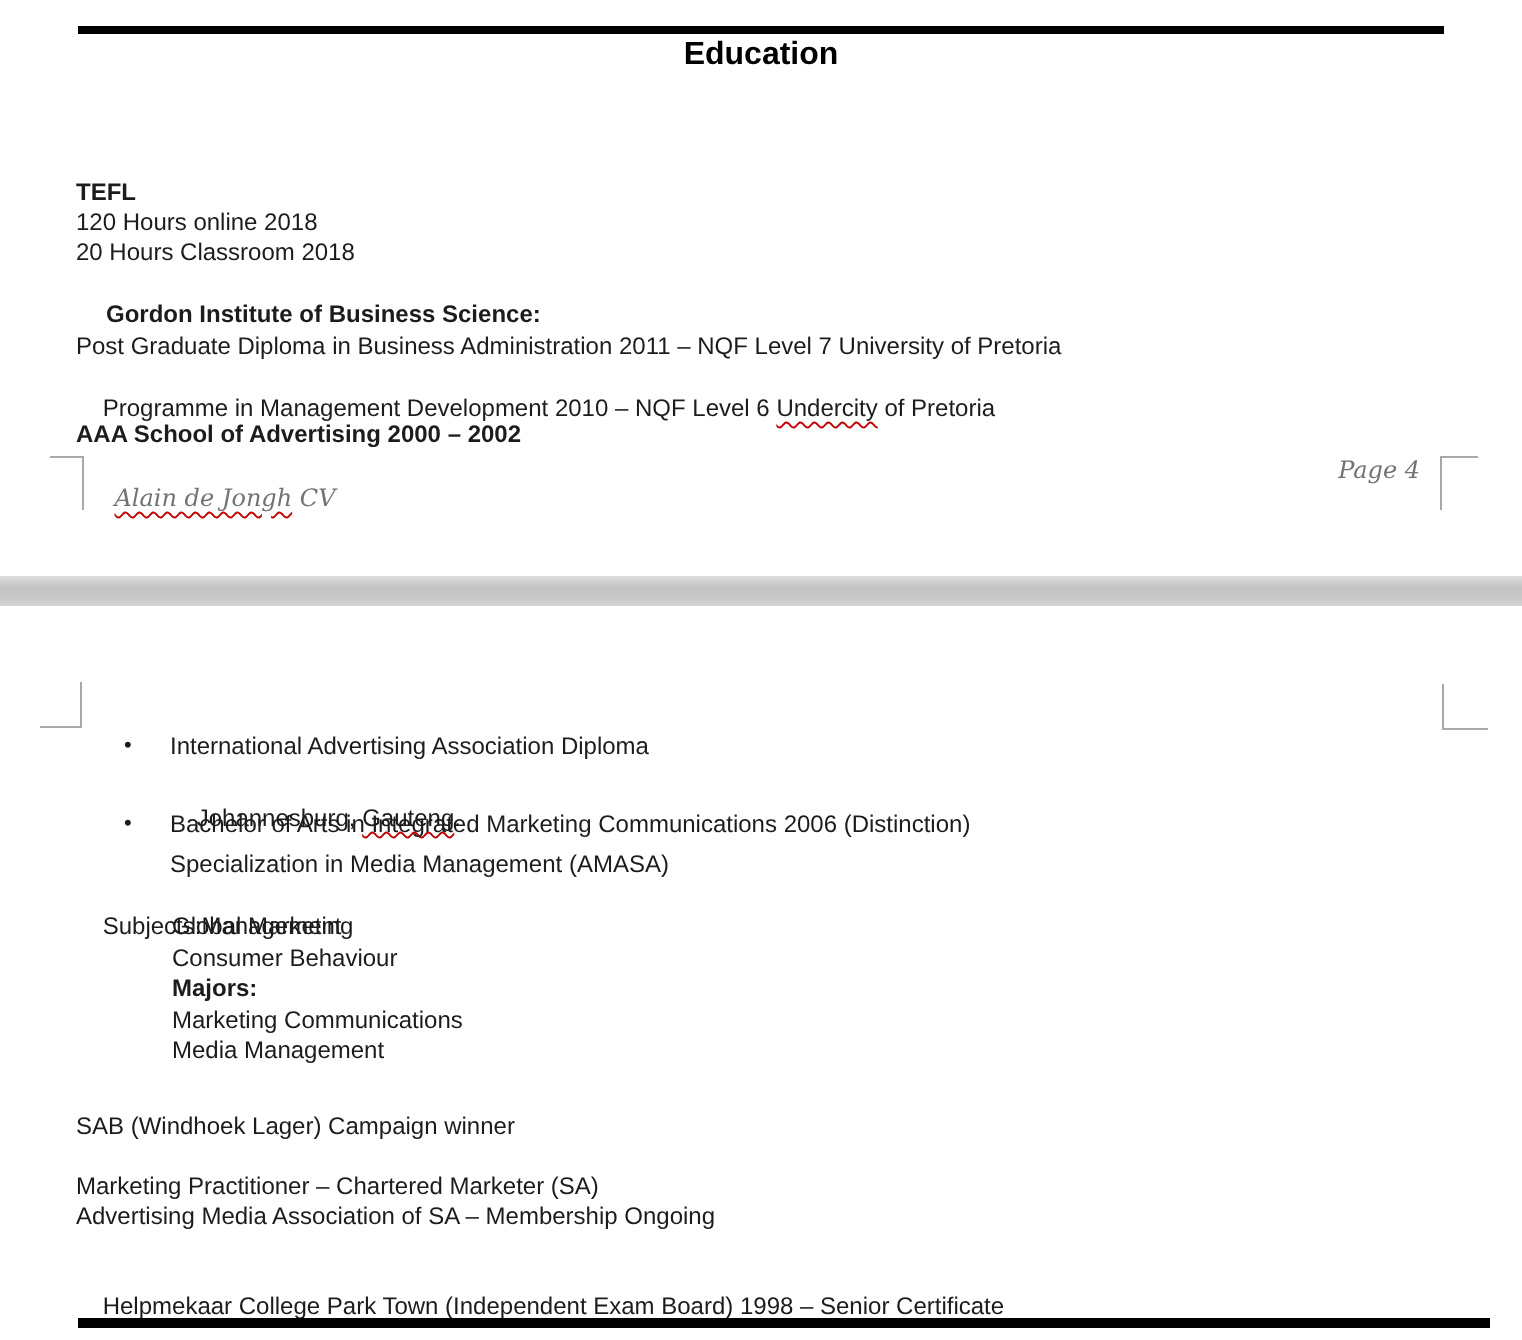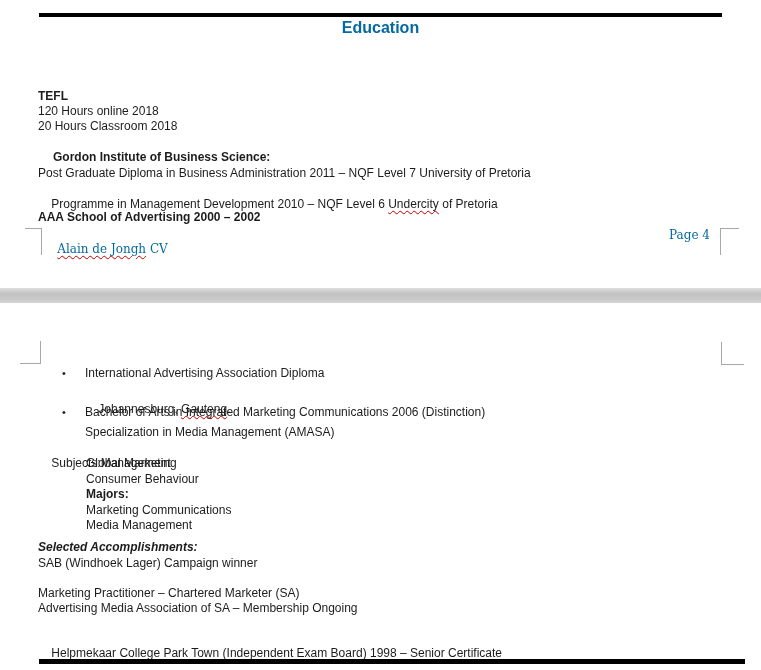--- a/index.html
+++ b/index.html
@@ -19,40 +19,41 @@
     white-space:pre;
   }
   .bold { font-weight:bold; }
   .bolditalic { font-weight:bold; font-style:italic; }
   .heading {
     position:absolute;
     left:39px; width:683px;
     text-align:center;
     font-size:16px;
     font-weight:bold;
-    color:#0369a1;
+    color:#000000;
   }
   .rule { position:absolute; background:#000000; }
   .sq {
     text-decoration-line: underline;
     text-decoration-style: wavy;
     text-decoration-color:#c00000;
     text-decoration-thickness:1px;
     text-underline-offset:2px;
   }
   .page-gap {
     position:absolute; left:0; width:761px; height:15px;
     background:linear-gradient(180deg,#dedede 0%,#c2c2c2 40%,#c9c9c9 75%,#d4d4d4 100%);
   }
   .mark { position:absolute; background:#a8a8a8; }
   .footer-text {
     position:absolute;
     font-family:"DejaVu Serif", serif;
+    font-style:italic;
     font-size:12px;
-    color:#0369a1;
+    color:#737373;
     white-space:pre;
   }
   .bullet-glyph {
     position:absolute;
     font-size:11px;
     color:#1c1c1c;
   }
   .subjects-value { }
 </style>
 </head>
@@ -106,21 +107,20 @@
 
   <div class="line" style="left:38px; top:441px;">
     <span>Subjects:</span><span class="subjects-value">Management</span>
   </div>
   <div class="line" style="left:86px; top:456px;">Global Marketing</div>
   <div class="line" style="left:86px; top:472px;">Consumer Behaviour</div>
   <div class="line bold" style="left:86px; top:487px;">Majors:</div>
   <div class="line" style="left:86px; top:503px;">Marketing Communications</div>
   <div class="line" style="left:86px; top:518px;">Media Management</div>
 
-  <div class="line bolditalic" style="left:38px; top:540px;">Selected Accomplishments:</div>
   <div class="line" style="left:38px; top:556px;">SAB (Windhoek Lager) Campaign winner</div>
 
   <div class="line" style="left:38px; top:586px;">Marketing Practitioner – Chartered Marketer (SA)</div>
   <div class="line" style="left:38px; top:601px;">Advertising Media Association of SA – Membership Ongoing</div>
 
   <div class="line" style="left:38px; top:631px;">
     <span class="sq">Helpmekaar</span><span> College Park Town (Independent Exam Board) 1998 – Senior Certificate</span>
   </div>
 
   <div class="rule" style="left:39px; top:659px; width:706px; height:5px;"></div>

